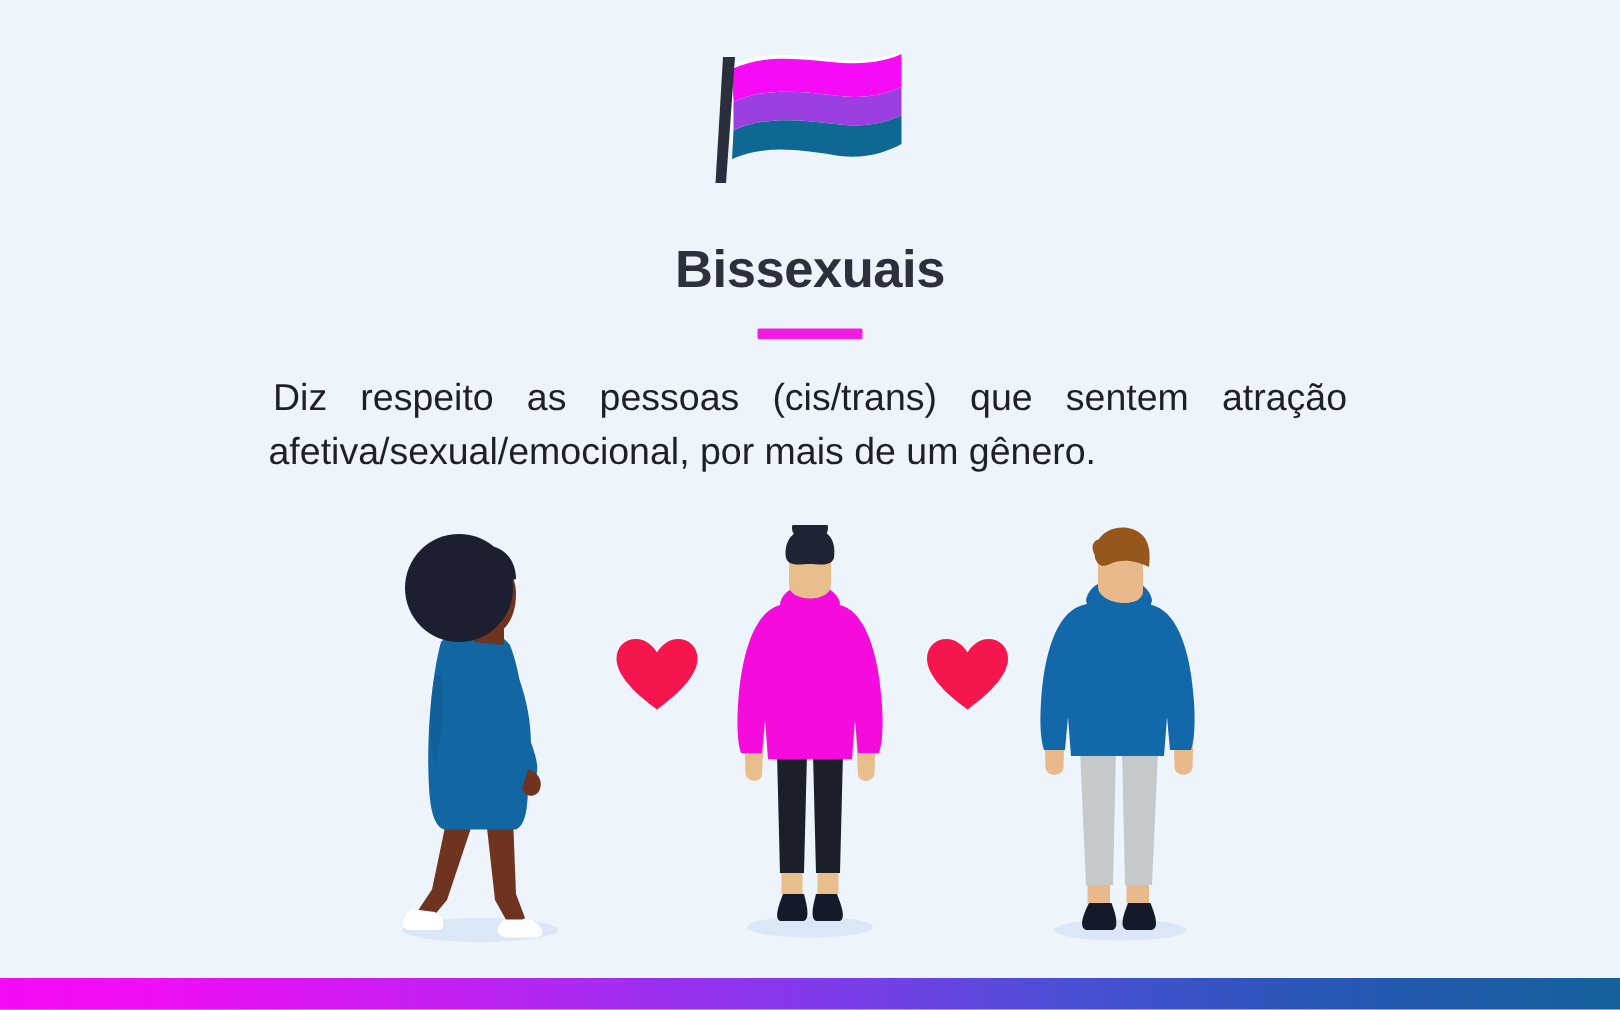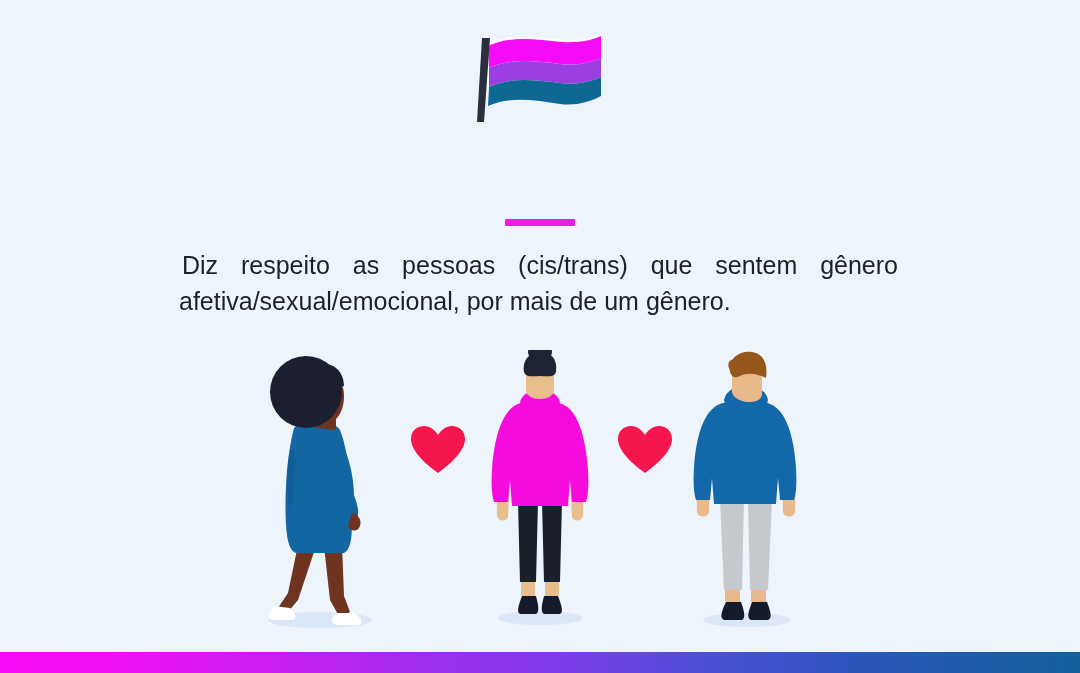--- a/index.html
+++ b/index.html
@@ -138,24 +138,25 @@
       <path d="M19,42 C40,32 64,35 90,38 C106,40 120,37 131,32
                L131,51 C120,56 106,59 90,57 C64,54 40,51 19,61 Z" fill="#9b3fe0"></path>
 
       <path d="M19,61 C40,51 64,54 90,57 C106,59 120,56 131,51
                L131,70 C120,76 106,80 90,78 C64,74 40,70 18,80 Z" fill="#0f6794"></path>
 
       <path d="M12,12 L20,12 L14,96 L7,96 Z" fill="#2b2f3d"></path>
     </svg>
   </div>
 
+  <div class="title">Bissexuais</div>
   <div class="title-rule"></div>
 
   <div class="body-copy">
-    <span class="line1">Diz respeito as pessoas (cis/trans) que sentem gênero</span>
+    <span class="line1">Diz respeito as pessoas (cis/trans) que sentem atração</span>
     <span class="line2">afetiva/sexual/emocional, por mais de um gênero.</span>
   </div>
 
   <div class="stage">
 
     <svg class="figure fig-left" width="130" height="280" viewBox="0 0 130 280">
       <ellipse cx="62" cy="270" rx="52" ry="8" fill="#dbe7f6"></ellipse>
 
       <path d="M40,195 L58,196 L40,250 L30,262 L20,258 L30,243 Z" fill="#6e3420"></path>
 

